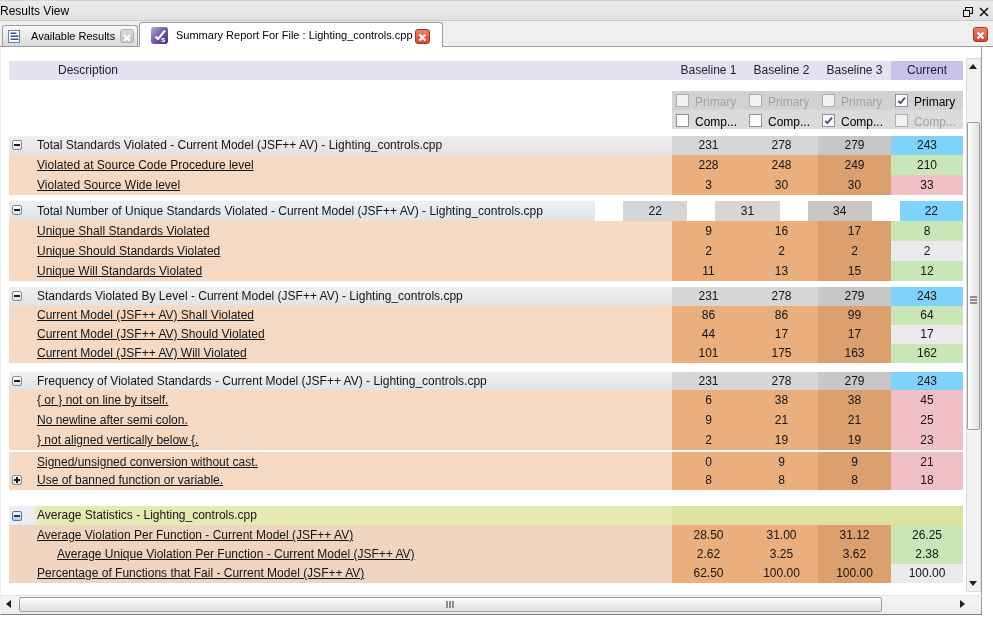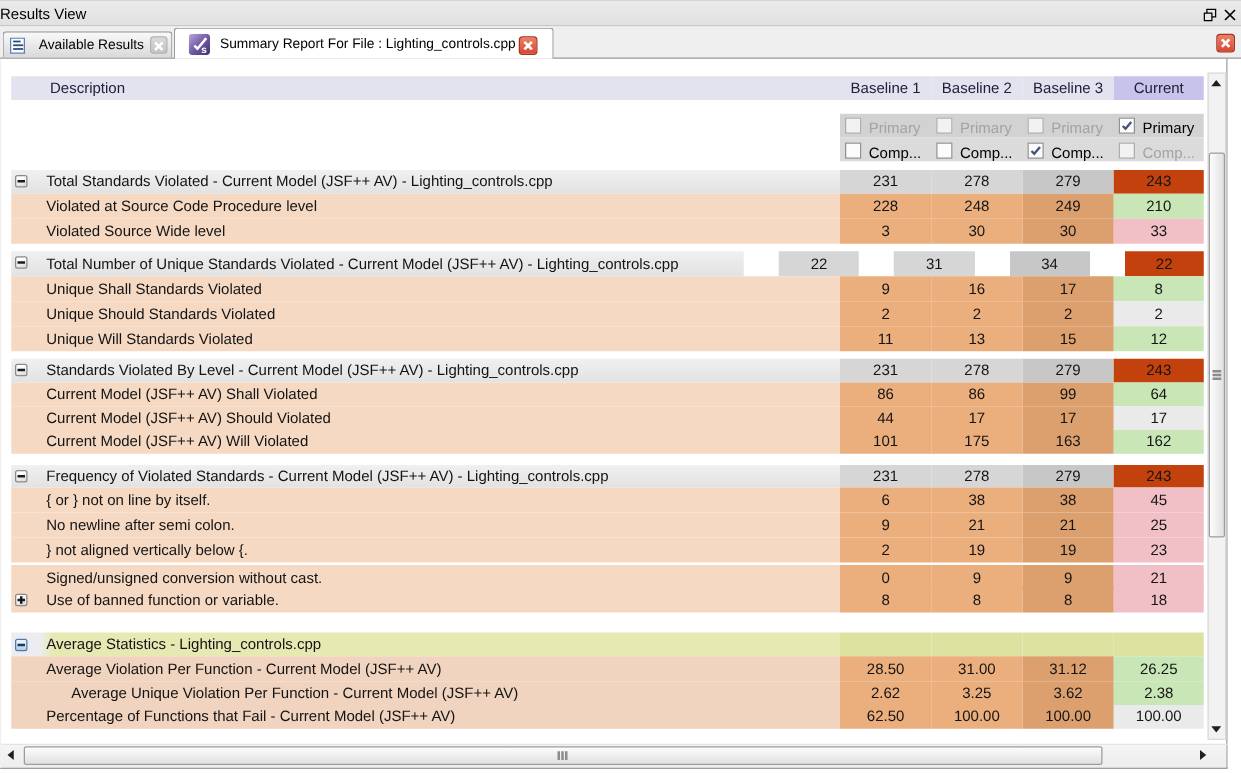--- a/index.html
+++ b/index.html
@@ -24,22 +24,22 @@
 .tab-label { position:absolute; font-size:11px; color:#000; white-space:nowrap; }
 
 
 .row { position:absolute; left:9px; width:954px; display:flex; font-size:12px; color:#141414; }
 .c0 { width:663px; position:relative; padding-left:28px; }
 .c1,.c2,.c3 { width:73px; text-align:center; }
 .c4 { width:72px; text-align:center; }
 .ghdr .c0 { background:linear-gradient(#F0F0F0,#E2E2E2); }
 .ghdr .c1,.ghdr .c2 { background:#D6D6D6; }
 .ghdr .c3 { background:#C7C7C7; }
-.ghdr .c4 { background:#c2410c; }
-.sub .c0 { background:#F5D9C3; }
+.ghdr .c4 { background:#7dd3fc; }
+.sub .c0 { background:#F5D9C3;text-decoration:underline; }
 .sub .c1,.sub .c2 { background:#EBAE7D; }
 .sub .c3 { background:#DCA06F; }
 .bg-lg { background:#C9E6B7; }
 .bg-pk { background:#F1C0C6; }
 .bg-gy { background:#EAEAEA; }
 
 
 .exp { position:absolute; left:3px; top:4px; width:10px; height:10px;
   border:1px solid #8A8A8A; border-radius:2px;
   background:linear-gradient(160deg,#FFFFFF 30%,#D8D8D8); }
@@ -121,21 +121,21 @@
     </svg>
 
     <svg class="abs" style="left:978px; top:5px;" width="12" height="12" viewBox="0 0 12 12">
       <path d="M2 2 L10 10 M10 2 L2 10" stroke="#000" stroke-width="1.4"></path>
     </svg>
   </div>
 
   <div class="abs" style="left:0; top:47px; width:982px; height:568px; border-left:1px solid #F0F0F0; border-right:1px solid #9D9D9D; border-bottom:1px solid #7F7F7F;"></div>
 
   <div class="row" style="top:61px; height:19px; line-height:19px; color:#21203A;">
-    <div class="c0" style="background:#E3E2EF; padding-left:31px;">Description</div>
+    <div class="c0" style="background:#E3E2EF; padding-left:49px;">Description</div>
     <div class="c1" style="background:#E3E2EF;">Baseline 1</div>
     <div class="c2" style="background:#E3E2EF;">Baseline 2</div>
     <div class="c3" style="background:#E3E2EF;">Baseline 3</div>
     <div class="c4" style="background:#C8C3EA;">Current</div>
   </div>
 
   <div class="abs" style="left:672px; top:91px; width:291px; height:19px; background:#D2D2D2;"></div>
   <div class="abs" style="left:672px; top:110px; width:291px; height:19px; background:#DBDBDB;"></div>
 
   <div class="cb dis" style="left:676px; top:94px;"></div>

